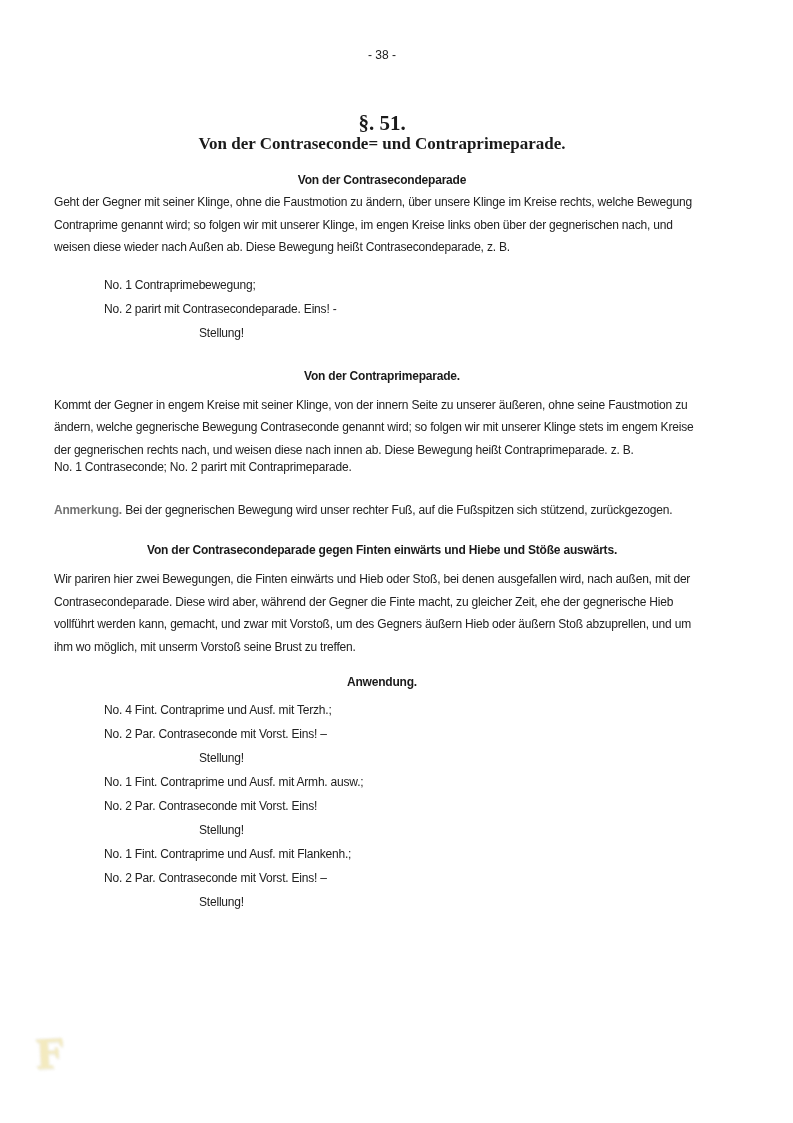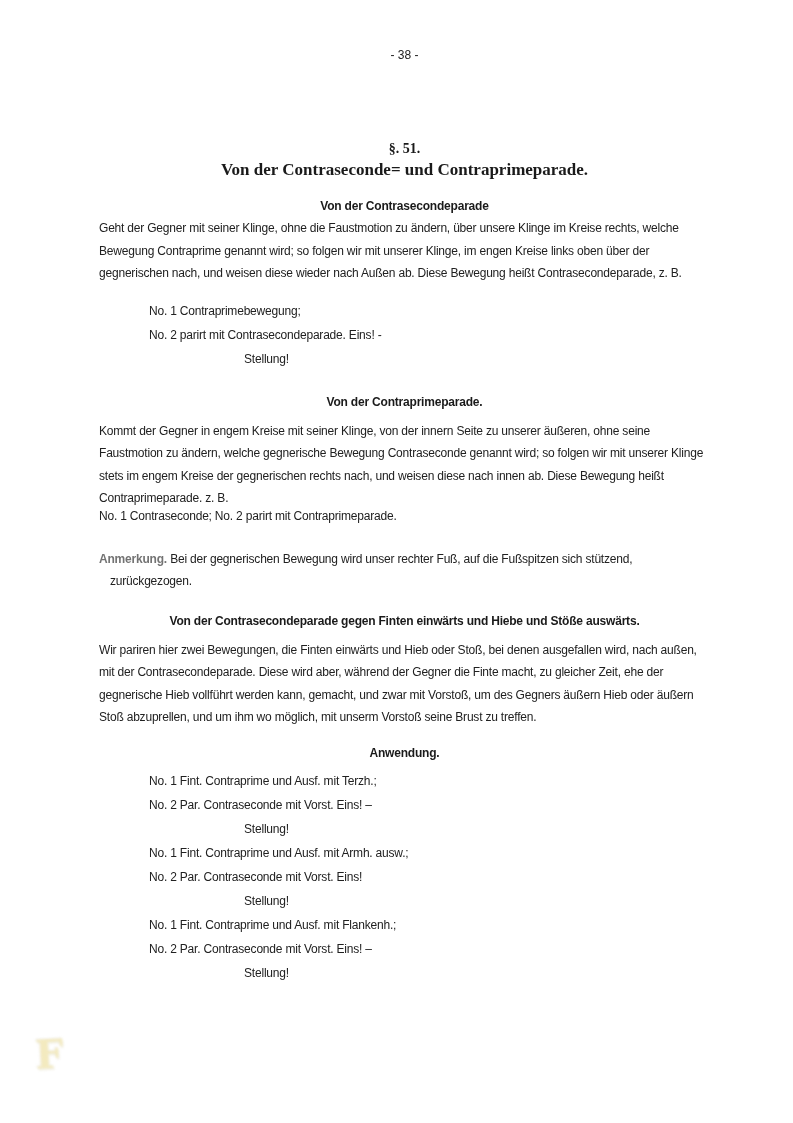--- a/index.html
+++ b/index.html
@@ -11,34 +11,34 @@
     overflow: hidden;
     font-family: "Liberation Sans", "DejaVu Sans", sans-serif;
     color: #212121;
     font-size: 12px;
     letter-spacing: -0.2px;
   }
   .page {
     position: relative;
     width: 793px;
     height: 885px;
-    padding: 0 83px 0 99px;
+    padding: 0 83px 0 54px;
   }
   .page-number {
     padding-top: 47px;
     text-align: center;
     line-height: 16px;
     letter-spacing: 0;
   }
   .h-section {
-    margin-top: 76px;
+    margin-top: 50px;
     text-align: center;
     font-family: "Liberation Serif", "DejaVu Serif", serif;
     font-weight: bold;
-    font-size: 14px;
+    font-size: 21px;
     line-height: 20px;
     letter-spacing: 0;
     color: #1a1a1a;
   }
   .h-title {
     text-align: center;
     font-family: "Liberation Serif", "DejaVu Serif", serif;
     font-weight: bold;
     font-size: 17px;
     line-height: 21px;
@@ -126,21 +126,21 @@
   <div class="flush-line flush-first">No. 1 Contraseconde; No. 2 parirt mit Contraprimeparade.</div>
 
   <p class="note"><b>Anmerkung.</b> <span>Bei der gegnerischen Bewegung wird unser rechter Fuß, auf die Fußspitzen sich stützend, zurückgezogen.</span></p>
 
   <div class="subhead sub-3">Von der Contrasecondeparade gegen Finten einwärts und Hiebe und Stöße auswärts.</div>
   <p class="para para-3">Wir pariren hier zwei Bewegungen, die Finten einwärts und Hieb oder Stoß, bei denen ausgefallen wird, nach außen, mit der Contrasecondeparade. Diese wird aber, während der Gegner die Finte macht, zu gleicher Zeit, ehe der gegnerische Hieb vollführt werden kann, gemacht, und zwar mit Vorstoß, um des Gegners äußern Hieb oder äußern Stoß abzuprellen, und um ihm wo möglich, mit unserm Vorstoß seine Brust zu treffen.</p>
 
   <div class="subhead sub-4">Anwendung.</div>
 
   <div class="drill-list">
-    <div class="drill-line">No. 1 Fint. Contraprime und Ausf. mit Terzh.;</div>
+    <div class="drill-line">No. 4 Fint. Contraprime und Ausf. mit Terzh.;</div>
     <div class="drill-line">No. 2 Par. Contraseconde mit Vorst. Eins! –</div>
     <div class="stellung-line">Stellung!</div>
     <div class="drill-line">No. 1 Fint. Contraprime und Ausf. mit Armh. ausw.;</div>
     <div class="drill-line">No. 2 Par. Contraseconde mit Vorst. Eins!</div>
     <div class="stellung-line">Stellung!</div>
     <div class="drill-line">No. 1 Fint. Contraprime und Ausf. mit Flankenh.;</div>
     <div class="drill-line">No. 2 Par. Contraseconde mit Vorst. Eins! –</div>
     <div class="stellung-line">Stellung!</div>
   </div>
 

